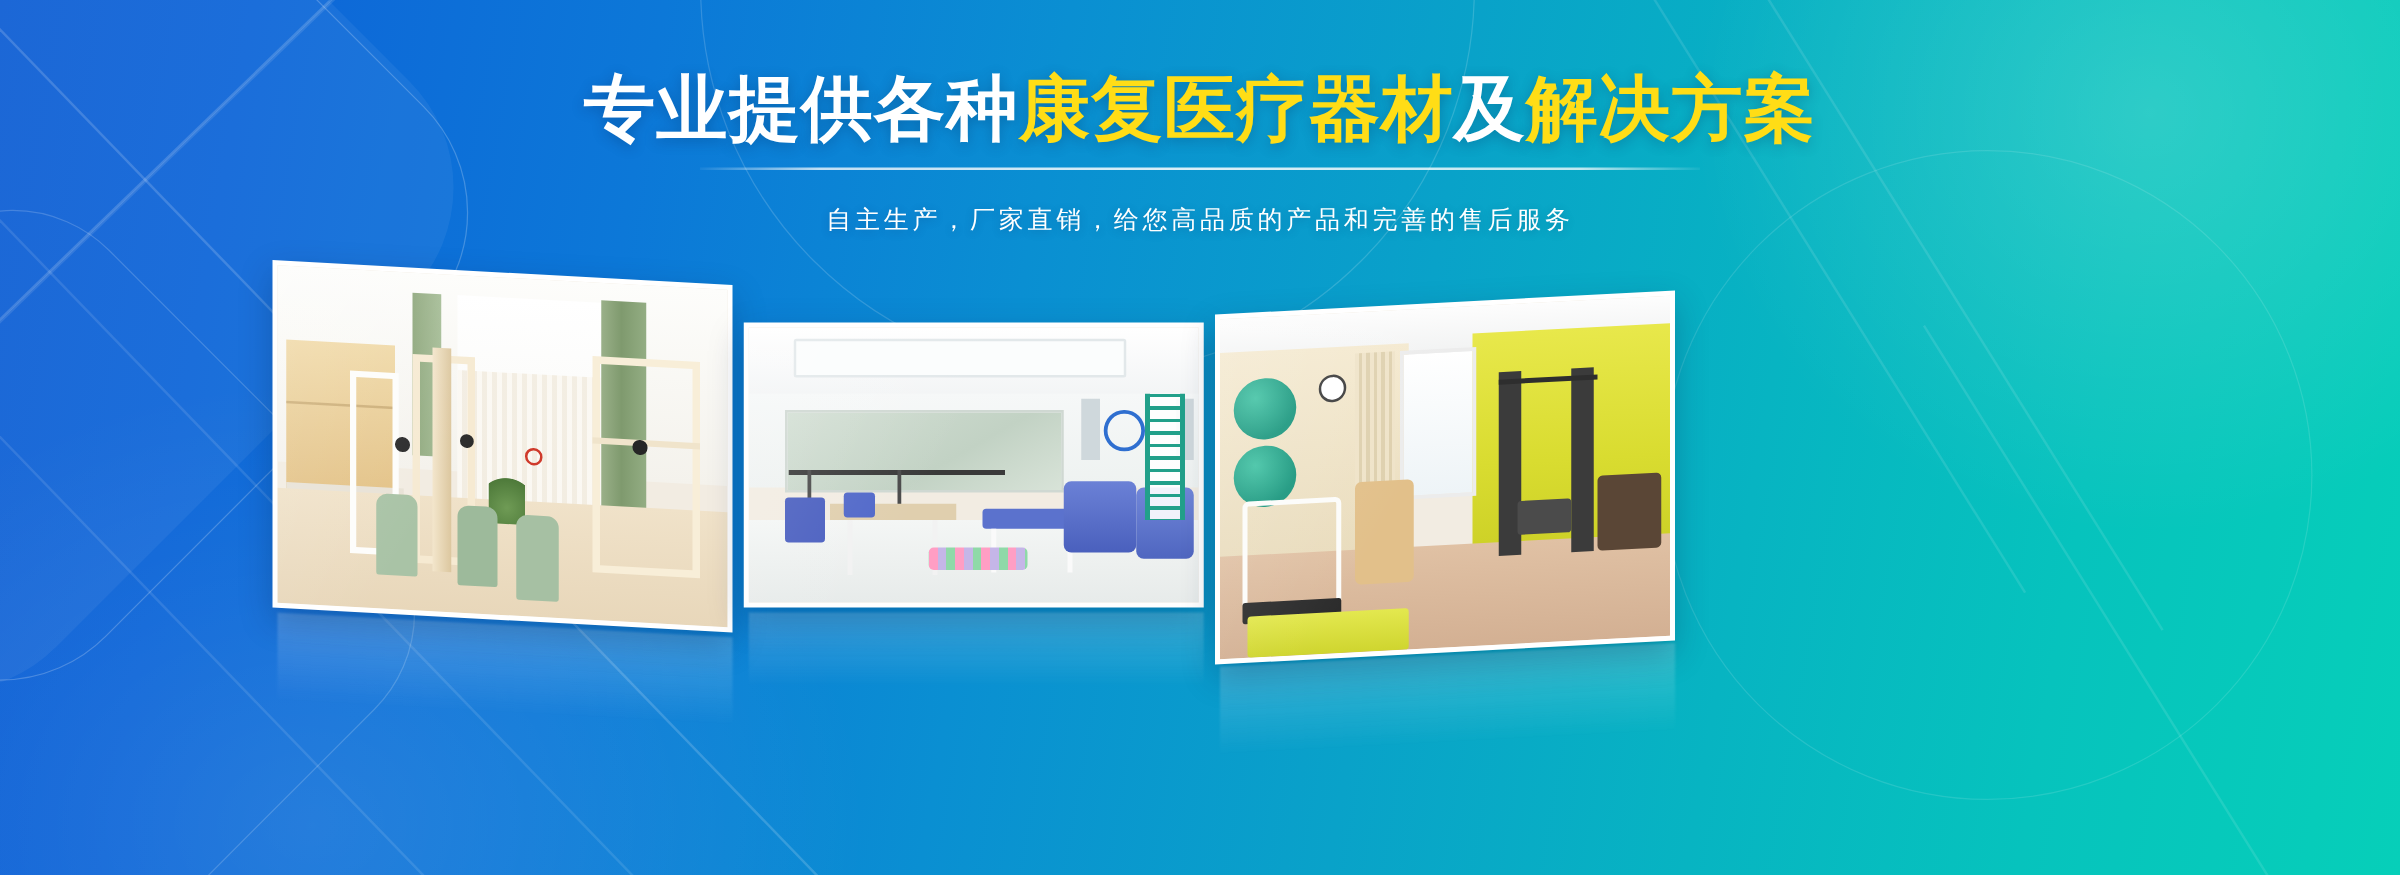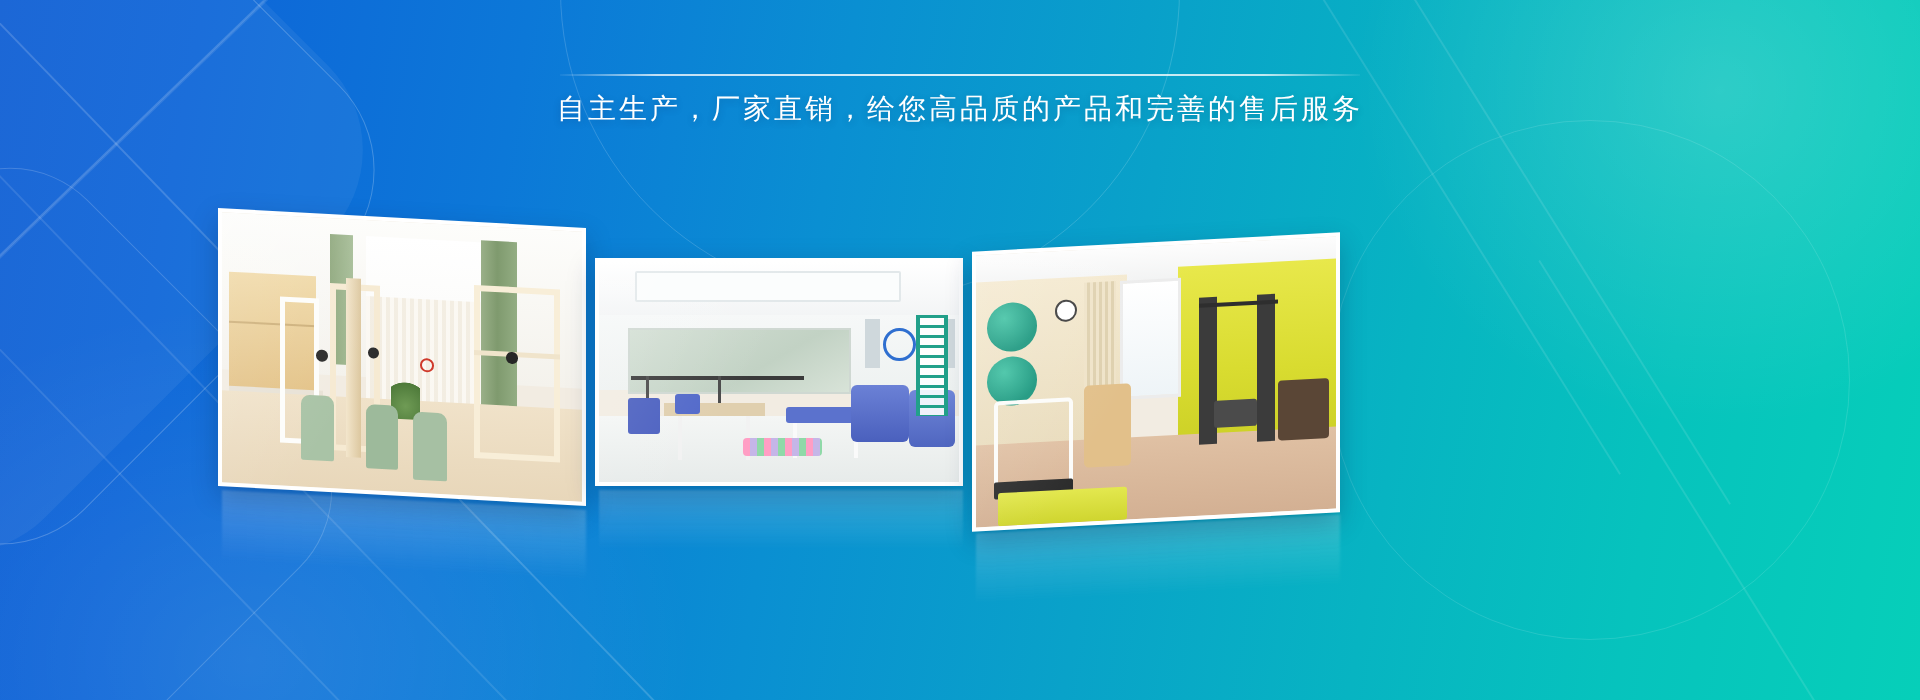--- a/index.html
+++ b/index.html
@@ -105,22 +105,22 @@
     margin:16px auto 0 auto;
     background:linear-gradient(to right,
        rgba(255,255,255,0.05) 0%,
        rgba(255,255,255,0.75) 12%,
        rgba(255,255,255,0.85) 50%,
        rgba(255,255,255,0.75) 88%,
        rgba(255,255,255,0.05) 100%);
   }
 
   .sub-cn {
-    margin-top:14px;
-    font-size:28px;
+    margin-top:26px;
+    font-size:20px;
     color:#ffffff;
     letter-spacing:3px;
     white-space:nowrap;
     text-shadow:0 2px 7px rgba(0,40,90,0.25);
   }
 
   .sub-en {
     margin-top:9px;
     font-size:17px;
     color:rgba(255,255,255,0.40);
@@ -363,17 +363,20 @@
           <div class="s s3-seat"></div>
           <div class="s s3-bench"></div>
         <div class="s s3-tableY"></div>
         <div class="shine"></div>
       </div>
     </div>
 
   </div>
 
   <div class="text-block">
+    <div class="headline">
+      <span class="w">专业提供各种</span><span class="y">康复医疗器材</span><span class="w">及</span><span class="y">解决方案</span>
+    </div>
     <div class="divider"></div>
     <div class="sub-cn">自主生产，厂家直销，给您高品质的产品和完善的售后服务</div>
   </div>
 
 </div>
 
 </body></html>

